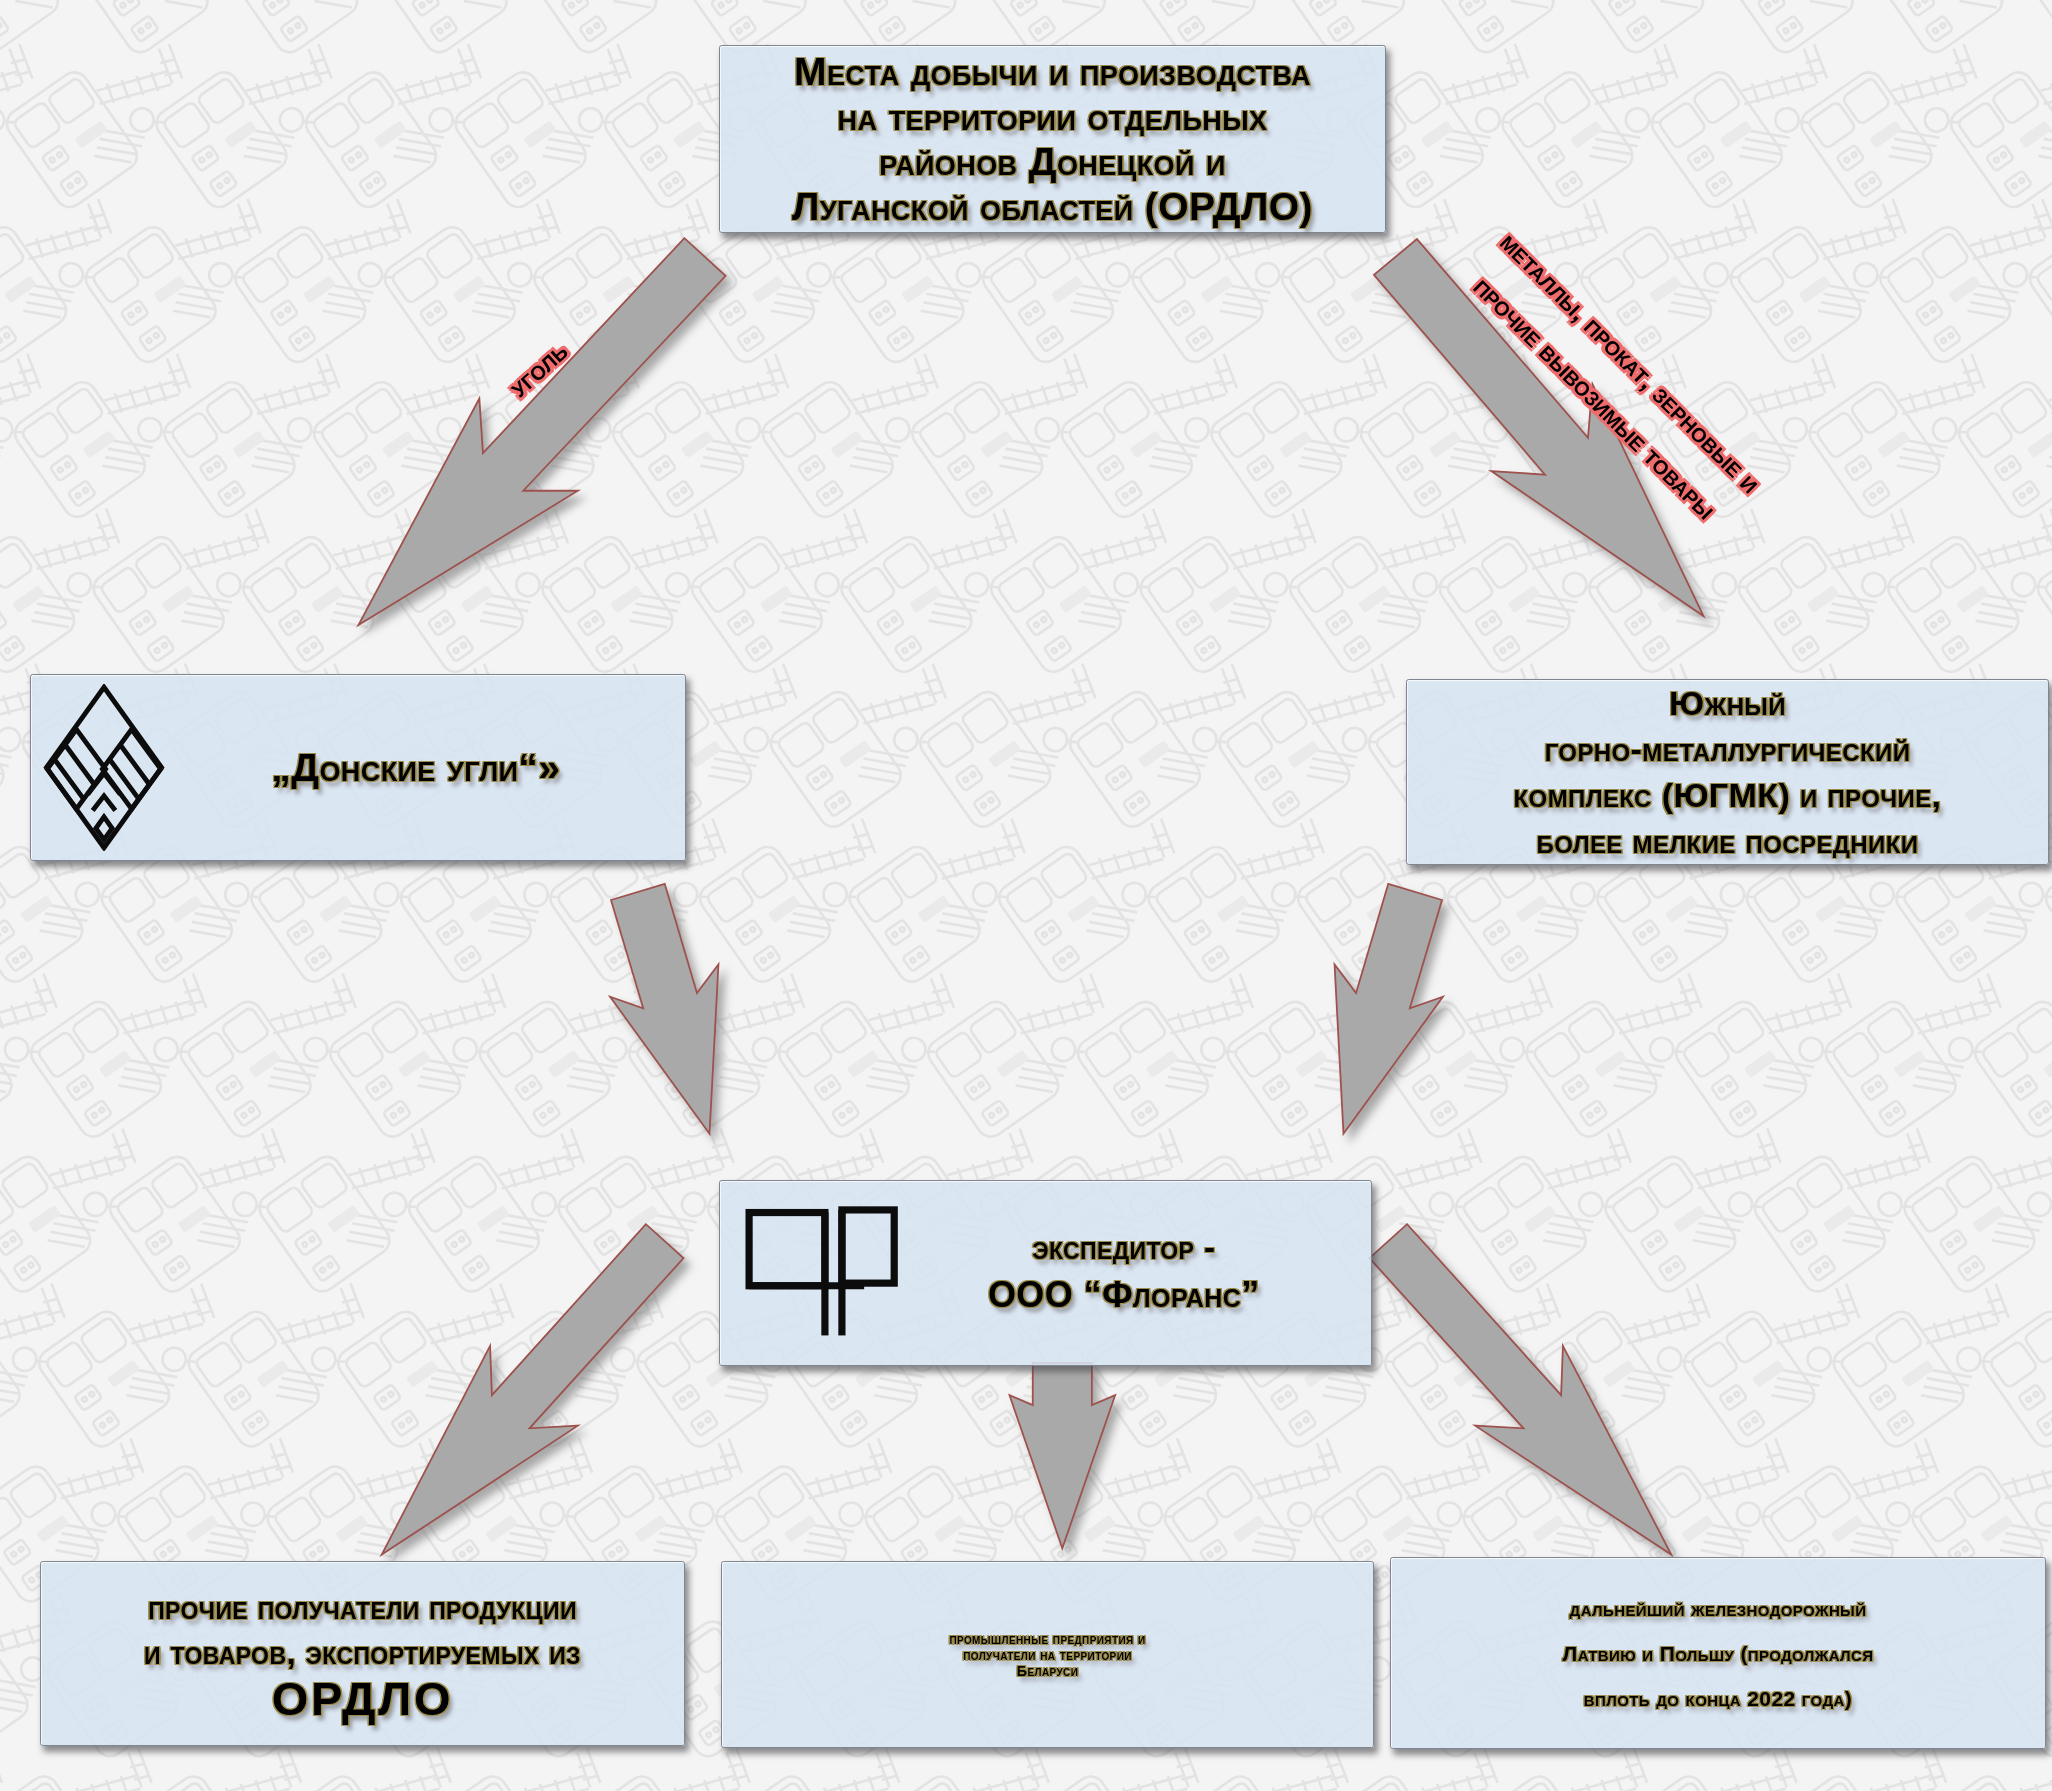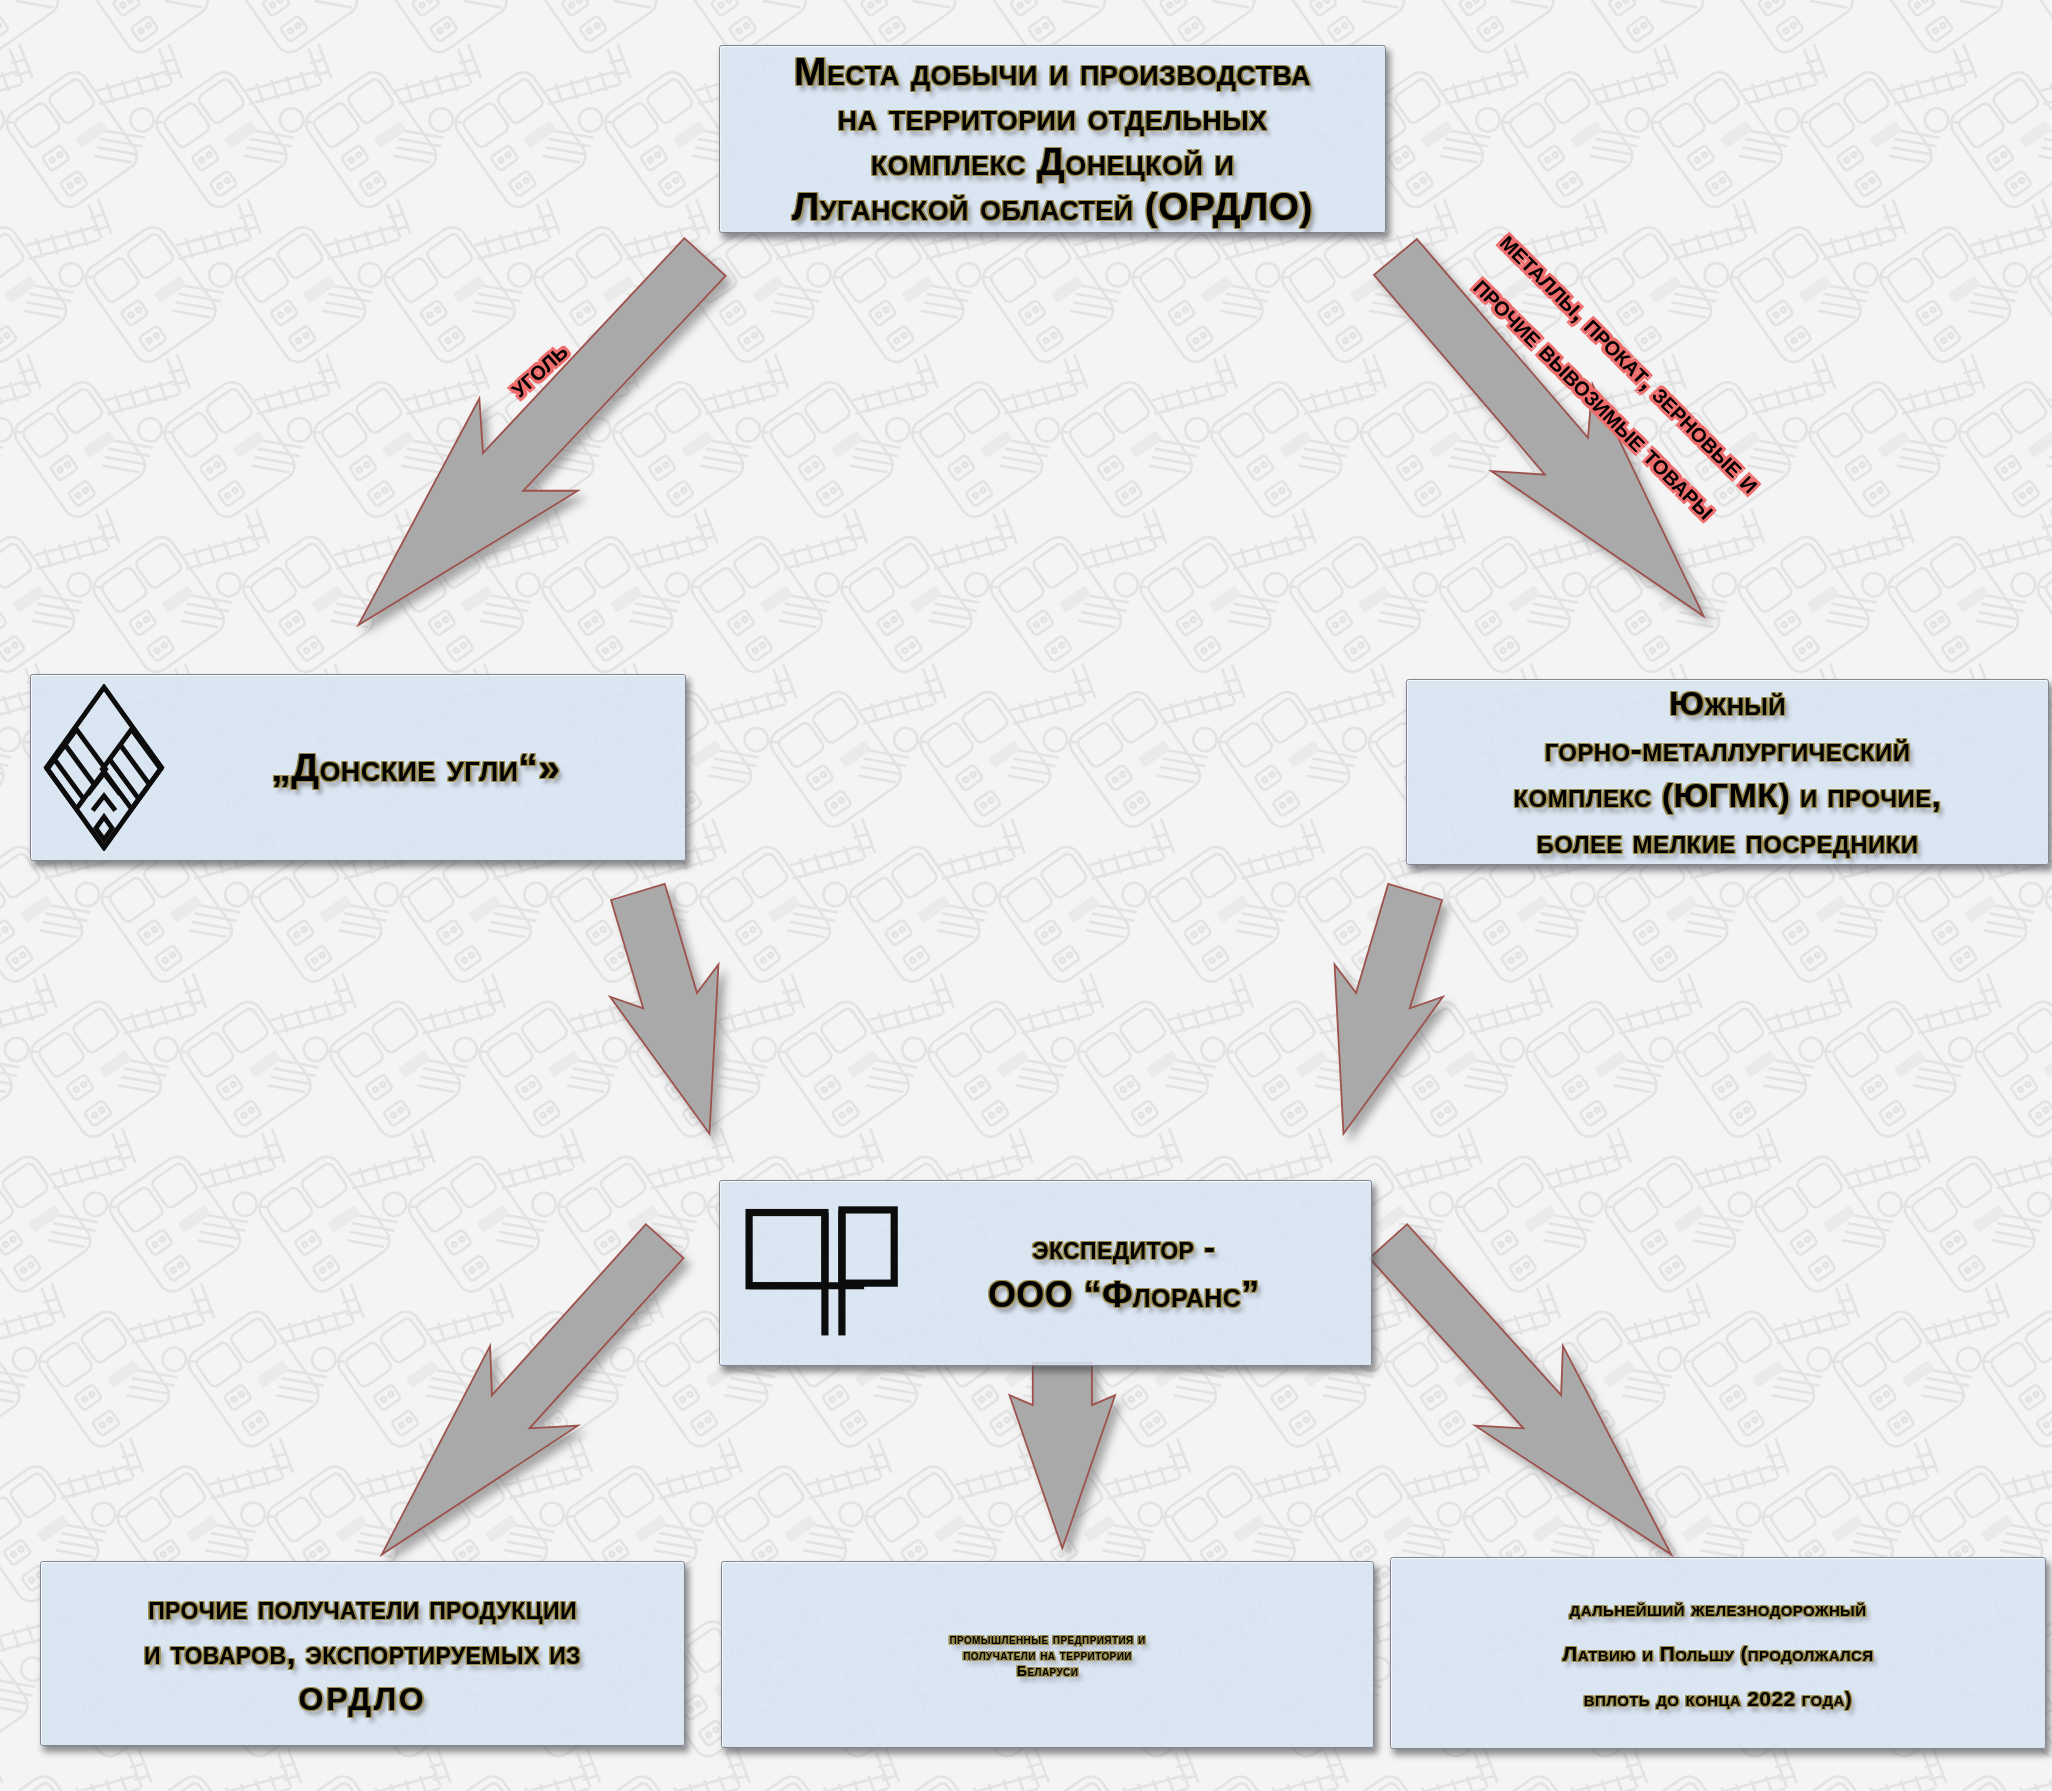--- a/index.html
+++ b/index.html
@@ -43,21 +43,21 @@
   }
   .logo{flex:0 0 auto;}
   .logo path,.logo rect{stroke:#0c0c0c;fill:none;}
   [data-name="node-source"]            .box-text{font-size:39px;line-height:45px;}
   [data-name="node-trader"]            .box-text{font-size:39px;line-height:50px;padding-right:18px;}
   [data-name="node-ugmk"]              .box-text{font-size:34px;line-height:46px;}
   [data-name="node-forwarder"]         .box-text{padding-right:23px;}
   [data-name="node-forwarder"]         .line-0{font-size:33px;line-height:43px;}
   [data-name="node-forwarder"]         .line-1{font-size:36px;line-height:52px;}
   [data-name="node-recipients-other"]  .box-text{font-size:33px;line-height:45px;}
-  [data-name="node-recipients-other"]  .line-2{font-size:32px;letter-spacing:2.7px;line-height:48px;}
+  [data-name="node-recipients-other"]  .line-2{font-size:47px;letter-spacing:2.7px;line-height:48px;}
   [data-name="node-rail-transit"]      .box-text{font-size:21px;line-height:45px;}
 </style>
 </head>
 <body>
 
 <svg id="watermark-layer" data-name="train-watermark-pattern" xmlns="http://www.w3.org/2000/svg" viewBox="0 0 2292 2000" width="2053" height="1791">
   <defs>
     <g id="train-icon" data-name="train-icon">
       <g class="wm">
         <rect x="0" y="0" width="104" height="126" rx="16"></rect>
@@ -341,21 +341,21 @@
       <div data-name="arrow-label-line">металлы, прокат, зерновые и</div>
       <div data-name="arrow-label-line">прочие вывозимые товары</div>
     </div>
   </div>
 
 <div class="box" data-name="node-source" style="left:719px;top:45px;width:665px;height:186px;align-items:center;">
   <div class="box-inner">
     <div class="box-text" data-name="source-text">
         <div class="line line-0" data-name="text-line">Места добычи и производства</div>
         <div class="line line-1" data-name="text-line">на территории отдельных</div>
-        <div class="line line-2" data-name="text-line">комплекс Донецкой и</div>
+        <div class="line line-2" data-name="text-line">районов Донецкой и</div>
         <div class="line line-3" data-name="text-line">Луганской областей (ОРДЛО)</div>
       </div>
   </div>
 </div>
 
 <div class="box" data-name="node-trader" style="left:29.6px;top:674px;width:654px;height:185px;">
   <div class="box-inner">
     <svg class="logo" data-name="donskie-ugli-diamond-logo" width="122" height="167" viewBox="0 0 150 206" style="margin-left:12.5px;">
       <g stroke-width="6">
         <path d="M75 4 L146 103 L75 202 L4 103 Z"></path>

